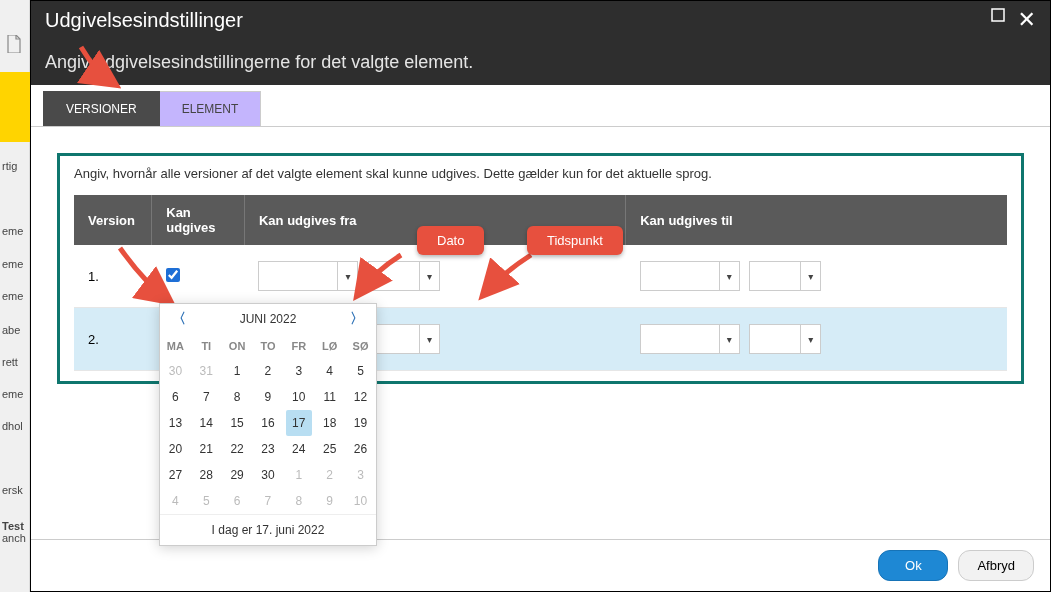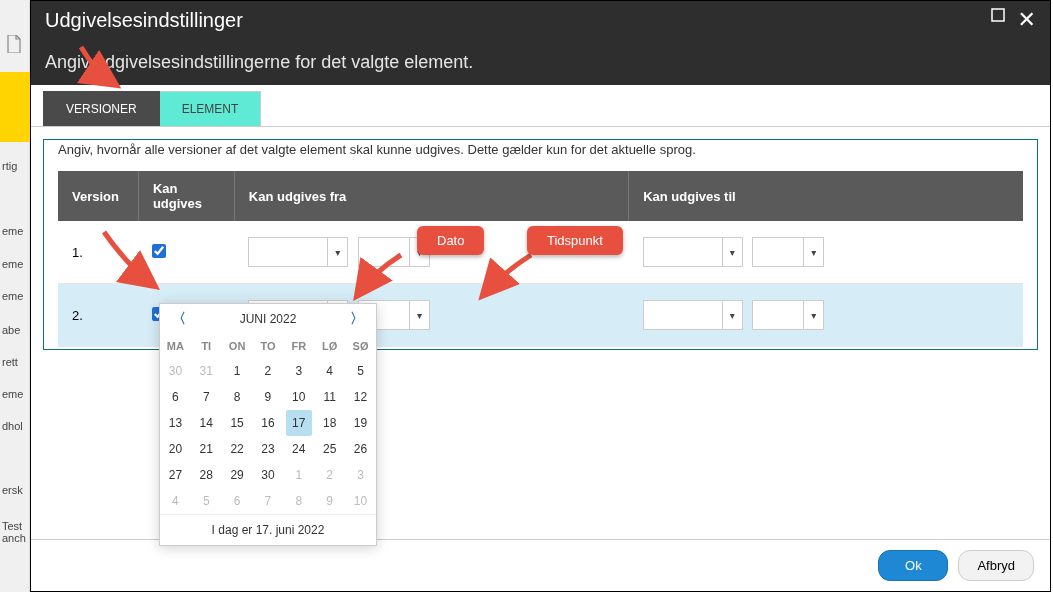--- a/index.html
+++ b/index.html
@@ -15,25 +15,25 @@
 .titlebar { background: #2e2e2e; color: #fff; padding: 8px 14px 12px 14px; position: relative; }
 .titlebar h1 { font-size: 20px; font-weight: 400; }
 .titlebar p { font-size: 18px; color: #e5e5e5; margin-top: 20px; }
 .titlebar .winbtn { position: absolute; top: 6px; color: #fff; cursor: pointer; font-size: 18px; }
 .titlebar .maxbtn { right: 44px; }
 .titlebar .closebtn { right: 14px; font-size: 22px; }
 
 .arrow-to-tab { position: absolute; left: 46px; top: 42px; z-index: 5; }
 
 .tabstrip { display: flex; border-bottom: 1px solid #ccc; margin-top: 6px; }
-.tab { padding: 10px 22px; font-size: 12px; cursor: pointer; border: 1px solid #ccc; border-bottom: none; margin-left: 12px; background: #5eead4; color: #444; }
+.tab { padding: 10px 22px; font-size: 12px; cursor: pointer; border: 1px solid #ccc; border-bottom: none; margin-left: 12px; background: #c4b5fd; color: #444; }
 .tab.active { background: #4a4a4a; color: #fff; border-color: #4a4a4a; }
 .tab + .tab { margin-left: 0; border-left: none; }
 
-.tabbody { margin: 12px; border: 1px solid #0f766e; padding: 2px 14px; position: relative; }
+.tabbody { margin: 26px; border: 3px solid #0f766e; padding: 10px 14px; position: relative; }
 .desc { margin-bottom: 14px; color: #333; }
 
 .grid { width: 100%; border-collapse: collapse; }
 .grid th { background: #5a5a5a; color: #fff; font-weight: 600; text-align: left; padding: 10px 14px; font-size: 13px; border-right: 1px solid #777; }
 .grid th:last-child { border-right: none; }
 .grid td { padding: 16px 14px; border-bottom: 1px solid #e6e6e6; vertical-align: middle; }
 .grid tr.row-odd td { background: #fff; }
 .grid tr.row-even td { background: #d6ecf7; }
 .col-version { width: 70px; }
 .col-chk { width: 90px; text-align: left; }
@@ -86,21 +86,21 @@
   <div class="yellow-band"></div>
 <div class="side-item" style="top: 160px;">rtig</div>
     <div class="side-item" style="top: 225px;">eme</div>
     <div class="side-item" style="top: 258px;">eme</div>
     <div class="side-item" style="top: 290px;">eme</div>
     <div class="side-item" style="top: 324px;">abe</div>
     <div class="side-item" style="top: 356px;">rett</div>
     <div class="side-item" style="top: 388px;">eme</div>
     <div class="side-item" style="top: 420px;">dhol</div>
     <div class="side-item" style="top: 484px;">ersk</div>
-    <div class="side-item" style="top: 520px;">Test</div>
+    <div class="side-item" style="top: 520px; font-weight: bold;">Test</div>
     <div class="side-item" style="top: 532px;">anch</div>
   </div>
 
 <div class="dialog">
 
   <div class="titlebar">
     <h1>Udgivelsesindstillinger</h1>
     <p>Angiv udgivelsesindstillingerne for det valgte element.</p>
     <span class="winbtn maxbtn">
       <svg width="16" height="16" viewBox="0 0 16 16">

